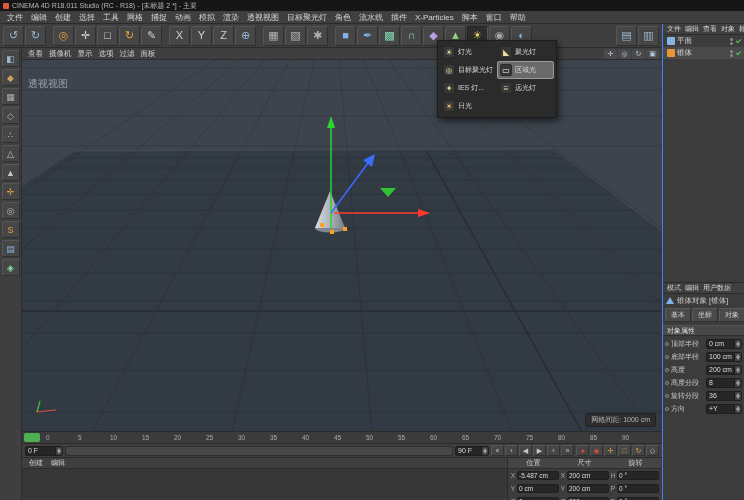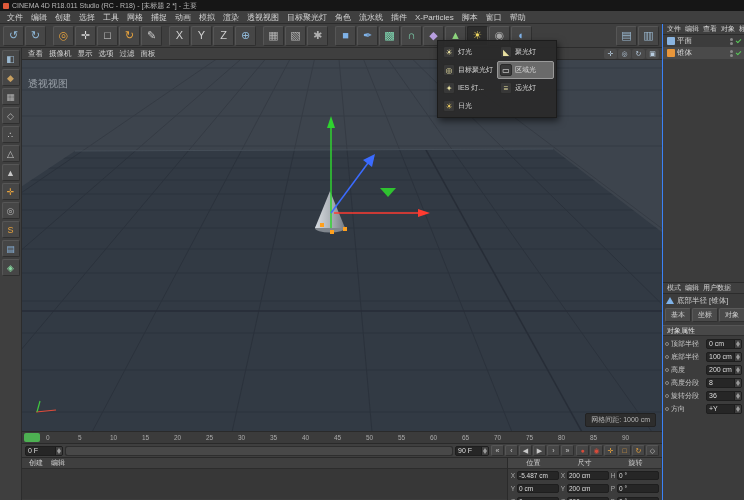--- a/index.html
+++ b/index.html
@@ -540,21 +540,21 @@
       </div>
     </div>
   <div class="am-menu">
 
   <span class="menu-item">模式</span>
       <span class="menu-item">编辑</span>
       <span class="menu-item">用户数据</span>
     </div>
   <div class="am-title">
     <span class="cone-icon"></span>
-    <span>底部半径 [锥体]</span>
+    <span>锥体对象 [锥体]</span>
   </div>
   <div class="am-tabs">
 
   <span class="am-tab">基本</span>
       <span class="am-tab">坐标</span>
       <span class="am-tab">对象</span>
     </div>
   <div class="am-section">对象属性</div>
   <div class="props">
 

